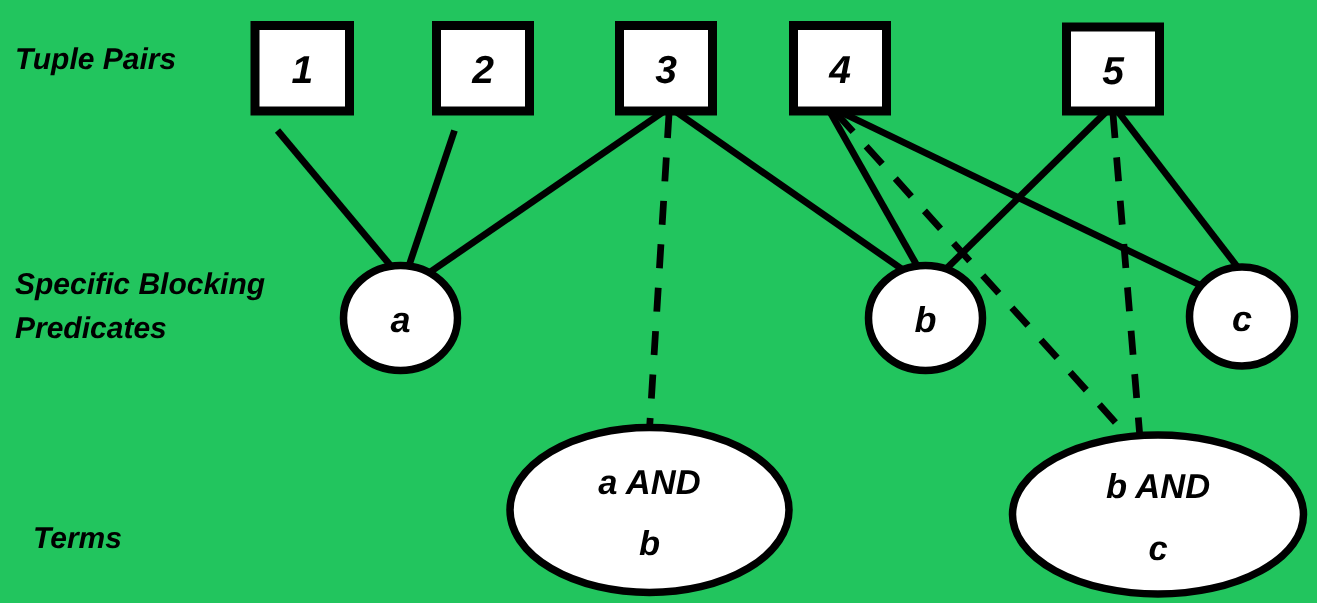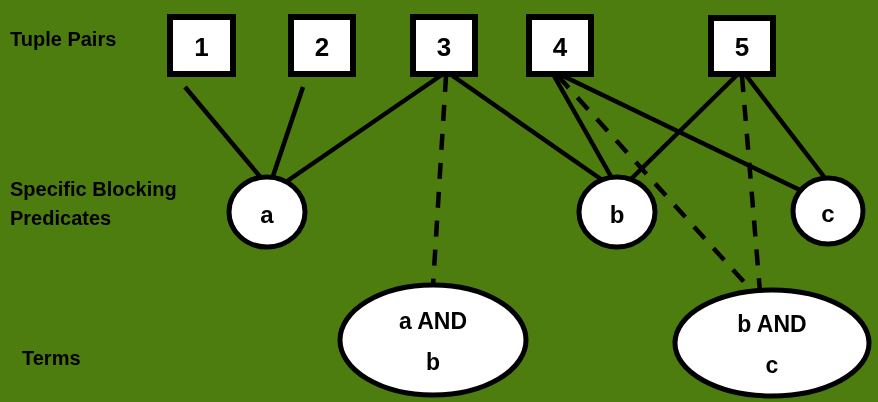--- a/index.html
+++ b/index.html
@@ -82,21 +82,21 @@
     stroke: #000000;
     stroke-width: 4.5;
     fill: none;
     stroke-dasharray: 16 13;
     stroke-linecap: butt;
   }
 </style>
 </head>
 <body>
 
-<div id="canvas" style="background: #4d7c0f;">
+<div id="canvas" style="background: #22c55e; font-style: italic;">
   <svg id="diagram-svg" viewBox="0 0 878 402" xmlns="http://www.w3.org/2000/svg">
 
     <g>
       <line class="edge-solid" x1="185" y1="87" x2="262" y2="179"></line>
       <line class="edge-solid" x1="303" y1="87" x2="272" y2="179"></line>
       <line class="edge-solid" x1="443" y1="74" x2="280" y2="186"></line>
       <line class="edge-solid" x1="450" y1="74" x2="605" y2="182"></line>
       <line class="edge-dashed" x1="446" y1="76" x2="433" y2="286"></line>
       <line class="edge-solid" x1="553" y1="74" x2="613" y2="180"></line>
       <line class="edge-solid" x1="559" y1="74" x2="804" y2="192"></line>

